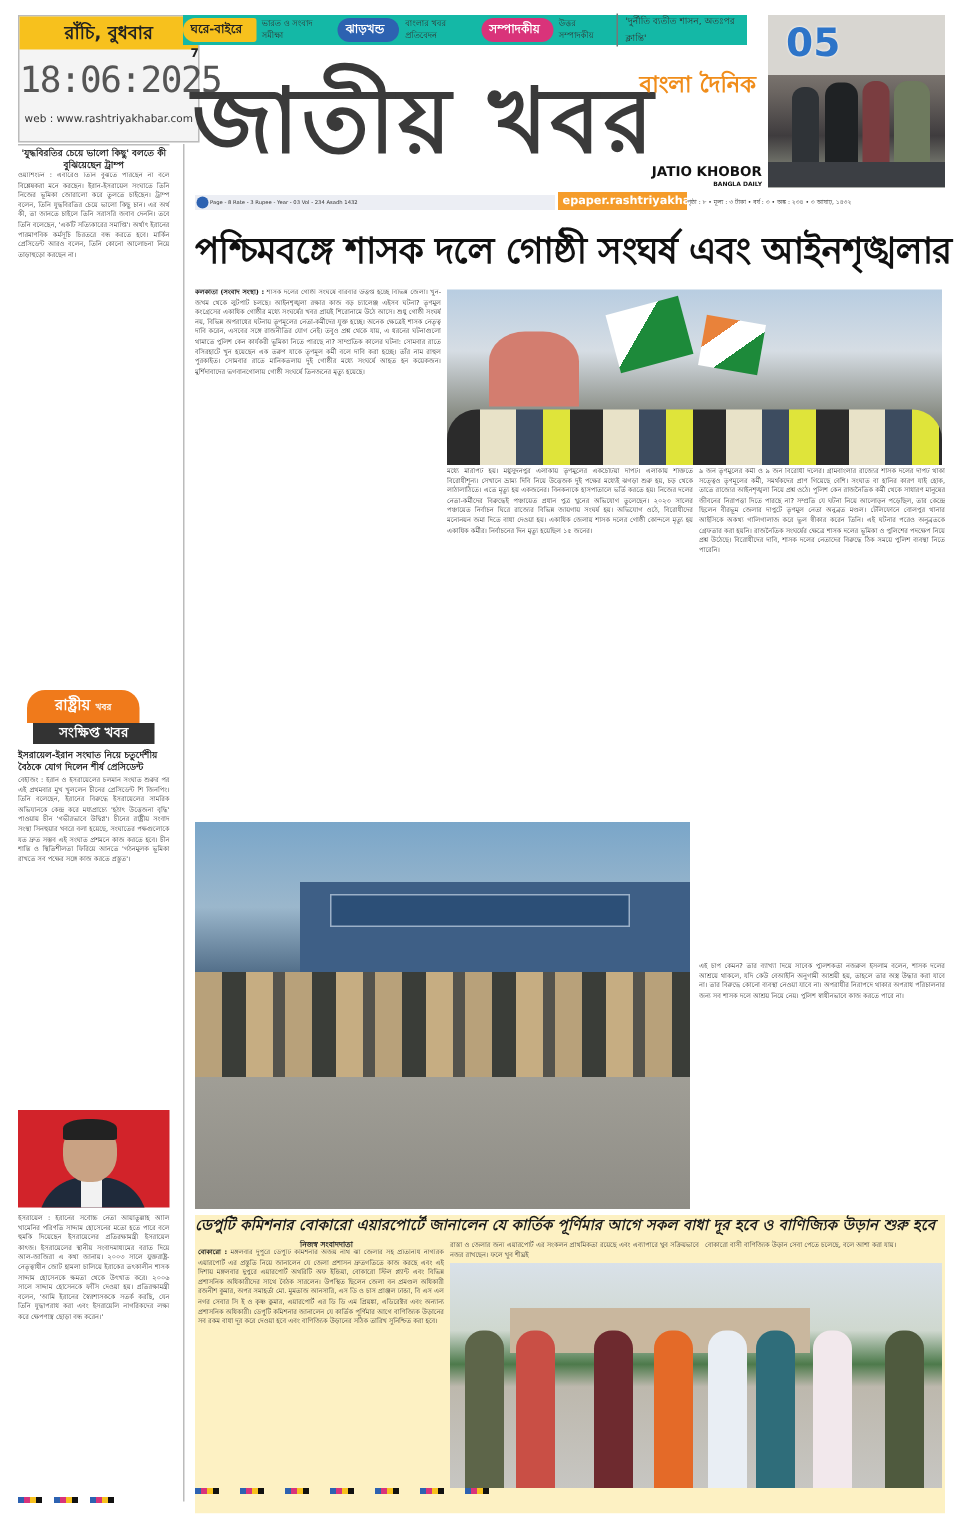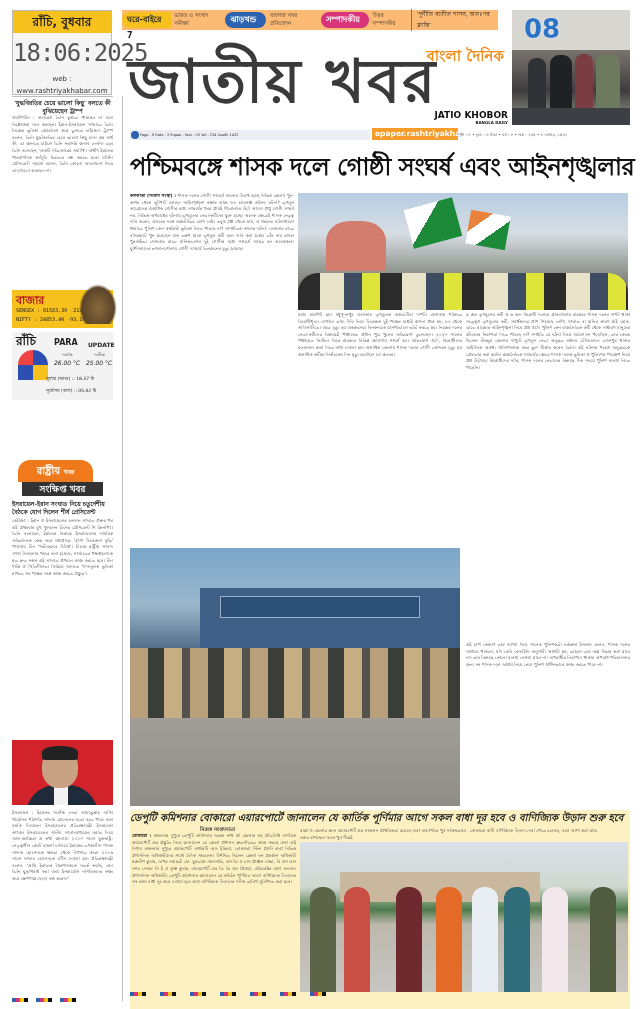--- a/index.html
+++ b/index.html
@@ -2,26 +2,26 @@
 <html><head>
 <meta charset="utf-8">
 <style>
   * { box-sizing: border-box; margin: 0; padding: 0; }
   html, body { width: 640px; height: 1009px; overflow: hidden; background: #ffffff; }
   body { font-family: "DejaVu Sans", sans-serif; color: #222; position: relative; }
 
   .page { position: absolute; left: 0; top: 0; width: 640px; height: 1009px; background: #fff; }
 
   
-  .date-box { position: absolute; left: 12px; top: 10px; width: 100px; height: 85px; border: 1px solid #bbb; background: #f4f4f4; }
+  .date-box { position: absolute; left: 12px; top: 10px; width: 121px; height: 85px; border: 1px solid #bbb; background: #f4f4f4; }
   .date-city { background: #f7c11d; height: 22px; text-align: center; font-size: 12px; font-weight: bold; line-height: 22px; color: #222; }
   .date-num { text-align: center; font-family: "DejaVu Sans Mono", monospace; font-size: 24px; letter-spacing: -1px; color: #555; line-height: 40px; }
   .date-web { text-align: center; font-size: 7px; color: #333; line-height: 12px; }
 
-  .ticker { position: absolute; left: 122px; top: 10px; width: 376px; height: 20px; background: #fdba74; display: flex; align-items: center; font-size: 6px; }
+  .ticker { position: absolute; left: 122px; top: 10px; width: 376px; height: 20px; background: #14b8a6; display: flex; align-items: center; font-size: 6px; }
   .tick { display: flex; align-items: center; height: 20px; padding-right: 6px; }
   .tick-badge { height: 16px; padding: 0 5px; font-size: 8px; font-weight: bold; line-height: 16px; border-radius: 8px; margin-right: 4px; }
   .tb-yellow { background: #f7c11d; color: #222; border-radius: 8px 2px 2px 8px; }
   .tb-blue { background: #2d62b1; color: #fff; }
   .tb-pink { background: #d9337a; color: #fff; }
   .tick-text { color: #333; font-size: 5.5px; }
   .tick-quote { border-left: 1px solid #777; padding-left: 5px; font-size: 6px; color: #333; }
 
   .logo { position: absolute; left: 128px; top: 34px; width: 390px; height: 95px; }
   .logo-main { font-family: "DejaVu Serif", serif; font-size: 60px; font-weight: bold; color: #3a3a3a; line-height: 95px; letter-spacing: 2px; }
@@ -158,54 +158,36 @@
     </div>
   </div>
 
   <div class="page-photo">
     <div class="wall"></div>
     <div class="p1"></div>
       <div class="p2"></div>
       <div class="p3"></div>
       <div class="p4"></div>
     <div class="table"></div>
-    <div class="page-num">08</div>
+    <div class="page-num">05</div>
   </div>
 
   <div class="meta-strip">
     <span class="icon"></span>
     <span>Page - 8  Rate - 3 Rupee - Year - 03  Vol - 234  Asadh 1432</span>
   </div>
   <div class="epaper">epaper.rashtriyakhabar.com</div>
   <div class="issue-strip">পৃষ্ঠা : ৮ • মূল্য : ৩ টাকা • বর্ষ : ৩ • অঙ্ক : ২৩৪ • ৩ আষাঢ়, ১৪৩২</div>
 
   <div class="left-col">
     <div class="snippet-title">'যুদ্ধবিরতির চেয়ে ভালো কিছু' বলতে কী বুঝিয়েছেন ট্রাম্প</div>
     <div class="body-text" style="height:190px;overflow:hidden;">ওয়াশিংটন : এবারেও তিনি বুঝতে পারছেন না বলে বিশ্লেষকরা মনে করছেন। ইরান-ইসরায়েল সংঘাতে তিনি নিজের ভূমিকা জোরালো করে তুলতে চাইছেন। ট্রাম্প বলেন, তিনি যুদ্ধবিরতির চেয়ে ভালো কিছু চান। এর অর্থ কী, তা জানতে চাইলে তিনি সরাসরি জবাব দেননি। তবে তিনি বলেছেন, 'একটি সত্যিকারের সমাপ্তি'। অর্থাৎ ইরানের পারমাণবিক কর্মসূচি চিরতরে বন্ধ করতে হবে। মার্কিন প্রেসিডেন্ট আরও বলেন, তিনি কোনো আলোচনা নিয়ে তাড়াহুড়ো করছেন না।</div>
   </div>
 
-  <div class="bazar">
-    <div class="bazar-title">বাজার</div>
-    <div class="bazar-line" style="top:17px;">SENSEX : 81583.30 -212.85</div>
-    <div class="bazar-line" style="top:26px;">NIFTY : 24853.40 -93.10</div>
-    <div class="bull"></div>
-  </div>
-
-  <div class="weather">
-    <div class="w-city">রাঁচি</div>
-    <div class="w-para">PARA</div>
-    <div class="w-update">UPDATE</div>
-    <div class="umbrella"></div>
-    <div class="w-lab1">সর্বোচ্চ</div>
-    <div class="w-lab2">সর্বনিম্ন</div>
-    <div class="w-t1">26.00 °C</div>
-    <div class="w-t2">25.00 °C</div>
-    <div class="w-sunset">সূর্যাস্ত (আজ) :: 18.37 মি</div>
-    <div class="w-sunrise">সূর্যোদয় (কাল) :: 05.02 মি</div>
-  </div>
+
 
 
   <div class="national">
     <div class="nat-banner">
       <span>রাষ্ট্রীয়</span>
       <span style="font-size:6px;">খবর</span>
     </div>
     <div class="nat-sub">সংক্ষিপ্ত খবর</div>
     <div class="nat-head">ইসরায়েল-ইরান সংঘাত নিয়ে চতুর্দেশীয় বৈঠকে যোগ দিলেন শীর্ষ প্রেসিডেন্ট</div>
     <div class="body-text" style="height:250px;overflow:hidden;margin-top:2px;">বেইজিং : ইরান ও ইসরায়েলের চলমান সংঘাত শুরুর পর এই প্রথমবার মুখ খুললেন চীনের প্রেসিডেন্ট শি জিনপিং। তিনি বলেছেন, ইরানের বিরুদ্ধে ইসরায়েলের সামরিক অভিযানকে কেন্দ্র করে মধ্যপ্রাচ্যে 'হঠাৎ উত্তেজনা বৃদ্ধি' পাওয়ায় চীন 'গভীরভাবে উদ্বিগ্ন'। চীনের রাষ্ট্রীয় সংবাদ সংস্থা সিনহুয়ার খবরে বলা হয়েছে, সংঘাতের পক্ষগুলোকে যত দ্রুত সম্ভব এই সংঘাত প্রশমনে কাজ করতে হবে। চীন শান্তি ও স্থিতিশীলতা ফিরিয়ে আনতে 'গঠনমূলক ভূমিকা রাখতে সব পক্ষের সঙ্গে কাজ করতে প্রস্তুত'।</div>

